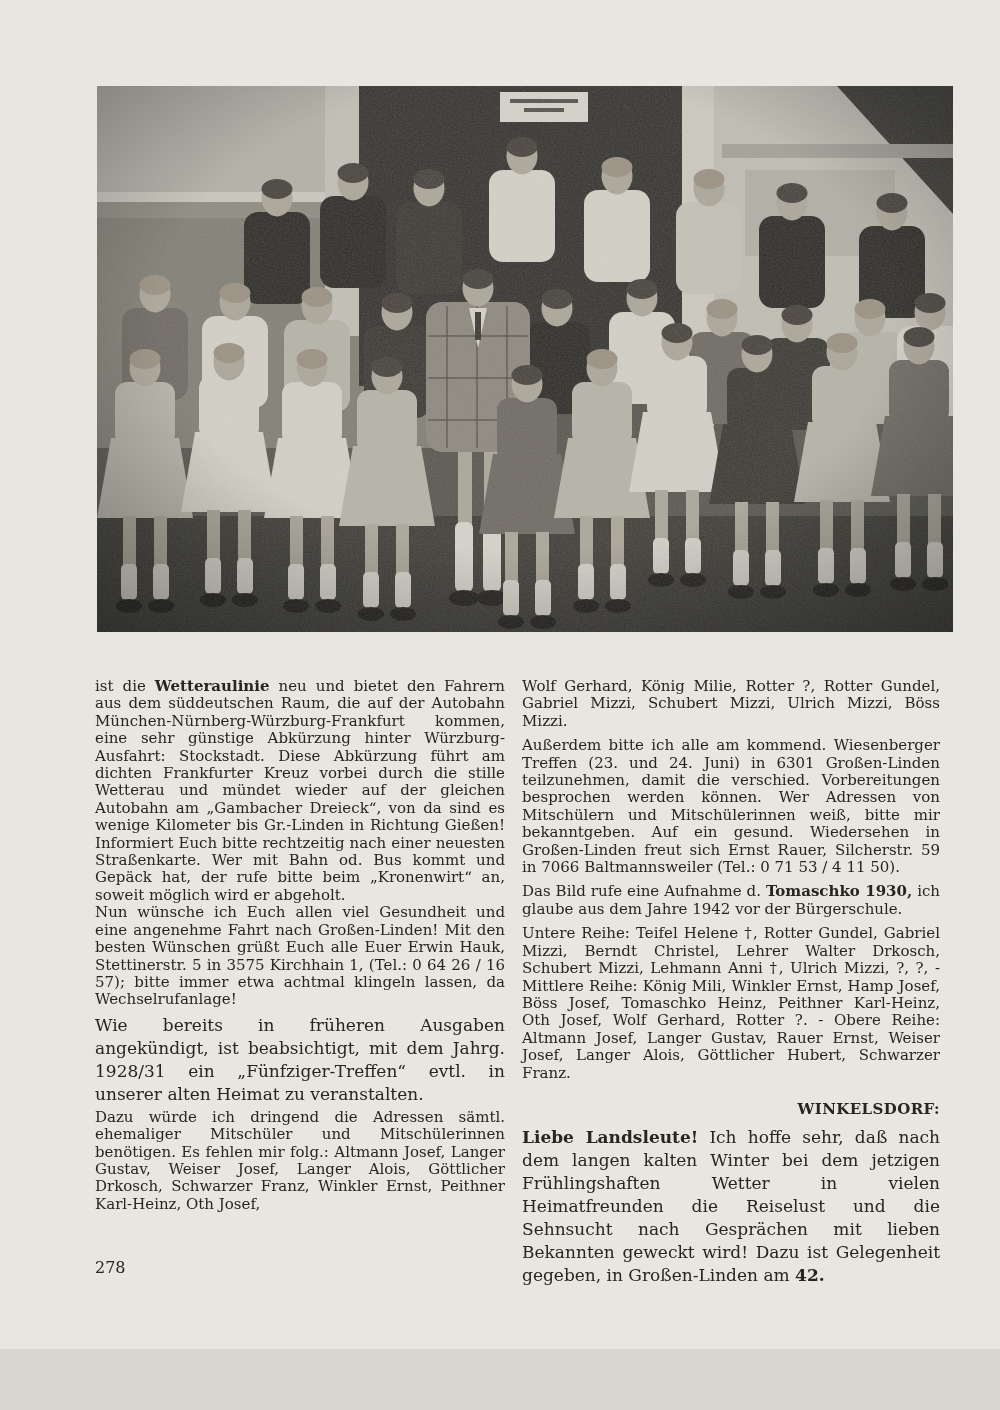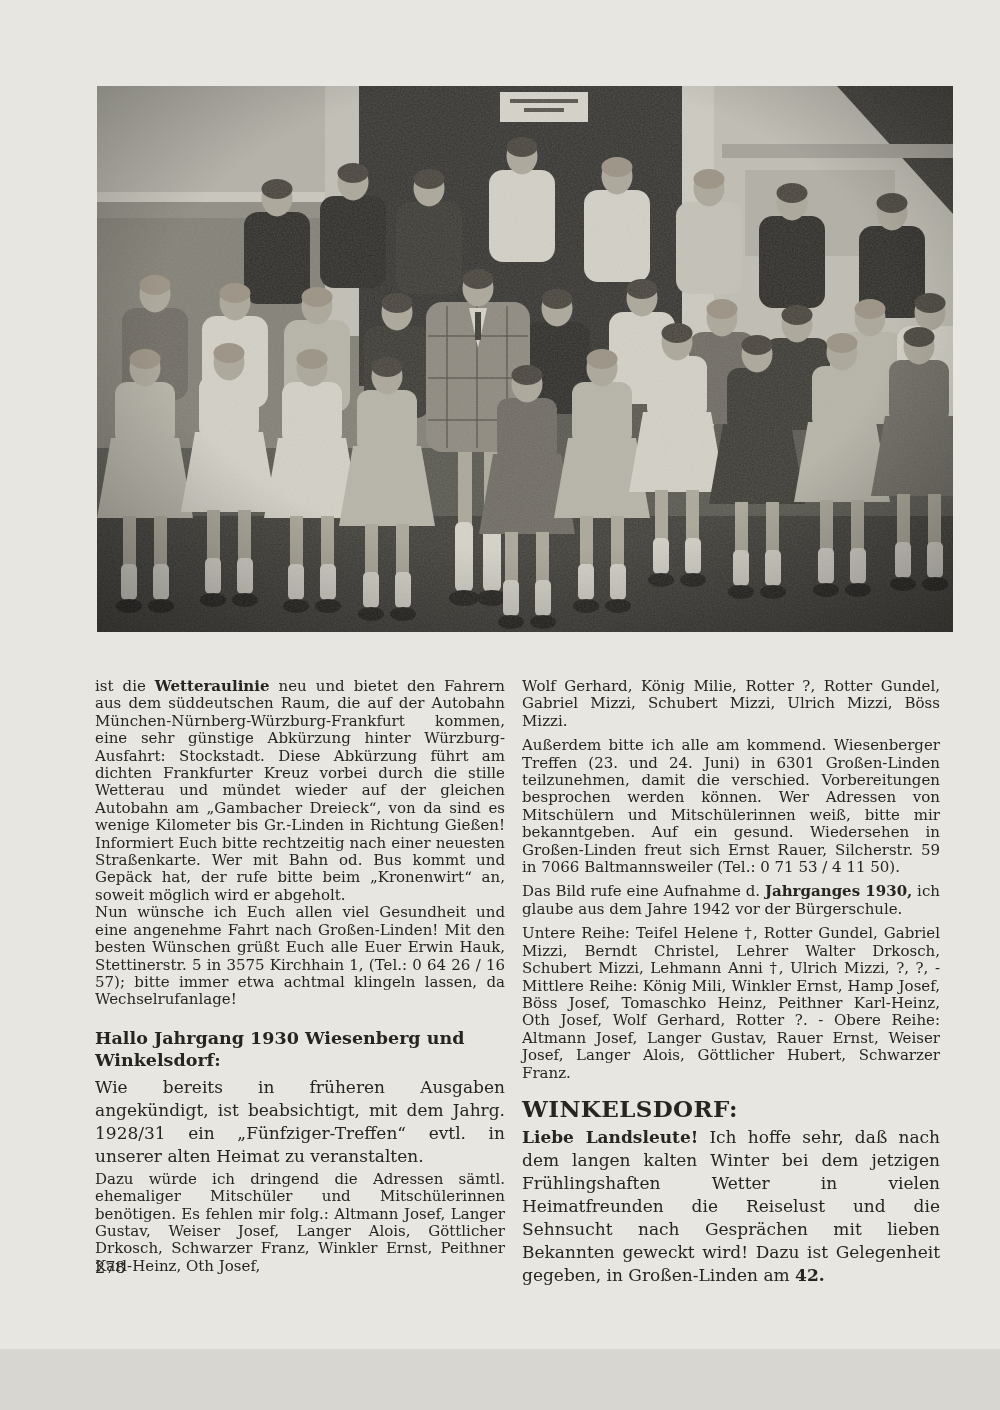--- a/index.html
+++ b/index.html
@@ -13,21 +13,21 @@
   .photo svg{display:block;}
   .col{position:absolute;top:678px;text-align:justify;}
   .col-left{left:95px;width:410px;}
   .col-right{left:522px;width:418px;}
   .para{margin:0;font-size:15px;line-height:17.4px;}
   .para:first-child{margin-top:0 !important;}
   .para.body{margin-top:7px;}
   .para.body-tight{margin-top:0;}
   .para.body-close{margin-top:3px;}
   .para.heading{margin-top:18px;font-size:17.5px;line-height:22px;font-weight:bold;text-align:left;}
-  .para.heading-caps{margin-top:16px;font-size:23px;line-height:22px;font-weight:bold;text-align:left;letter-spacing:.4px;}
+  .para.heading-caps{margin-top:16px;font-size:15px;line-height:22px;font-weight:bold;text-align:right;letter-spacing:.4px;}
   .para.large-tight{margin-top:5px;font-size:17px;line-height:23px;}
   .para.large-lead{margin-top:6px;font-size:17px;line-height:23px;}
   .page-number{position:absolute;left:95px;top:1258px;font-size:16px;}
   b{font-weight:bold;}
 </style>
 </head>
 <body>
 
 <div class="page">
 
@@ -238,27 +238,26 @@
         </g>
 
       <rect width="856" height="546" filter="url(#grain)" opacity="0.28"></rect>
       <rect width="856" height="546" fill="url(#vig)"></rect>
     </svg>
   </div>
 
   <div class="col col-left">
       <p class="para body"><span>ist die </span><b>Wetteraulinie</b><span> neu und bietet den Fahrern aus dem süddeutschen Raum, die auf der Autobahn München-Nürnberg-Würzburg-Frankfurt kommen, eine sehr günstige Abkürzung hinter Würzburg-Ausfahrt: Stockstadt. Diese Abkürzung führt am dichten Frankfurter Kreuz vorbei durch die stille Wetterau und mündet wieder auf der gleichen Autobahn am „Gambacher Dreieck“, von da sind es wenige Kilometer bis Gr.-Linden in Richtung Gießen! Informiert Euch bitte rechtzeitig nach einer neuesten Straßenkarte. Wer mit Bahn od. Bus kommt und Gepäck hat, der rufe bitte beim „Kronenwirt“ an, soweit möglich wird er abgeholt.</span></p>
       <p class="para body-tight"><span>Nun wünsche ich Euch allen viel Gesundheit und eine angenehme Fahrt nach Großen-Linden! Mit den besten Wünschen grüßt Euch alle Euer Erwin Hauk, Stettinerstr. 5 in 3575 Kirchhain 1, (Tel.: 0 64 26 / 16 57); bitte immer etwa achtmal klingeln lassen, da Wechselrufanlage!</span></p>
-      <p class="para heading"><b>Hallo Jahrgang 1930 Wiesenberg und Winkelsdorf:</b></p>
       <p class="para large-tight"><span>Wie bereits in früheren Ausgaben angekündigt, ist beabsichtigt, mit dem Jahrg. 1928/31 ein „Fünfziger-Treffen“ evtl. in unserer alten Heimat zu veranstalten.</span></p>
       <p class="para body-close"><span>Dazu würde ich dringend die Adressen sämtl. ehemaliger Mitschüler und Mitschülerinnen benötigen. Es fehlen mir folg.: Altmann Josef, Langer Gustav, Weiser Josef, Langer Alois, Göttlicher Drkosch, Schwarzer Franz, Winkler Ernst, Peithner Karl-Heinz, Oth Josef,</span></p>
     </div>
   <div class="col col-right">
       <p class="para body"><span>Wolf Gerhard, König Milie, Rotter ?, Rotter Gundel, Gabriel Mizzi, Schubert Mizzi, Ulrich Mizzi, Böss Mizzi.</span></p>
       <p class="para body"><span>Außerdem bitte ich alle am kommend. Wiesenberger Treffen (23. und 24. Juni) in 6301 Großen-Linden teilzunehmen, damit die verschied. Vorbereitungen besprochen werden können. Wer Adressen von Mitschülern und Mitschülerinnen weiß, bitte mir bekanntgeben. Auf ein gesund. Wiedersehen in Großen-Linden freut sich Ernst Rauer, Silcherstr. 59 in 7066 Baltmannsweiler (Tel.: 0 71 53 / 4 11 50).</span></p>
-      <p class="para body"><span>Das Bild rufe eine Aufnahme d. </span><b>Jahrganges 1930,</b><span> ich glaube aus dem Jahre 1942 vor der Bürgerschule.</span></p>
+      <p class="para body"><span>Das Bild rufe eine Aufnahme d. </span><b>Tomaschko 1930,</b><span> ich glaube aus dem Jahre 1942 vor der Bürgerschule.</span></p>
       <p class="para body"><span>Untere Reihe: Teifel Helene †, Rotter Gundel, Gabriel Mizzi, Berndt Christel, Lehrer Walter Drkosch, Schubert Mizzi, Lehmann Anni †, Ulrich Mizzi, ?, ?, - Mittlere Reihe: König Mili, Winkler Ernst, Hamp Josef, Böss Josef, Tomaschko Heinz, Peithner Karl-Heinz, Oth Josef, Wolf Gerhard, Rotter ?. - Obere Reihe: Altmann Josef, Langer Gustav, Rauer Ernst, Weiser Josef, Langer Alois, Göttlicher Hubert, Schwarzer Franz.</span></p>
       <p class="para heading-caps"><b>WINKELSDORF:</b></p>
       <p class="para large-lead"><b>Liebe Landsleute!</b><span> Ich hoffe sehr, daß nach dem langen kalten Winter bei dem jetzigen Frühlingshaften Wetter in vielen Heimatfreunden die Reiselust und die Sehnsucht nach Gesprächen mit lieben Bekannten geweckt wird! Dazu ist Gelegenheit gegeben, in Großen-Linden am </span><b>42.</b></p>
     </div>
 
   <div class="page-number">278</div>
 </div>
 
 </body></html>

